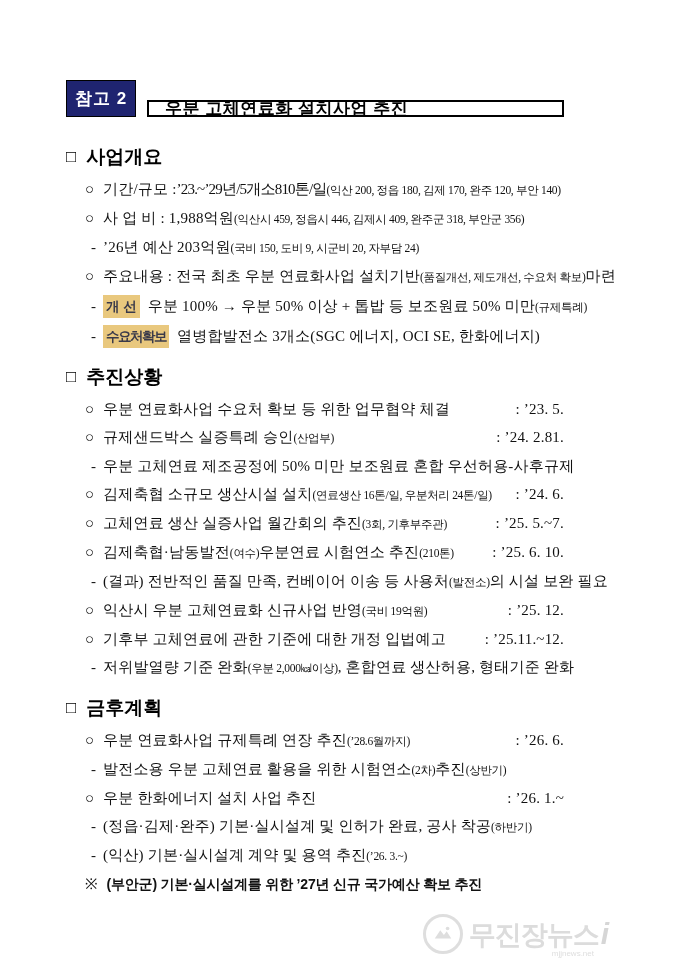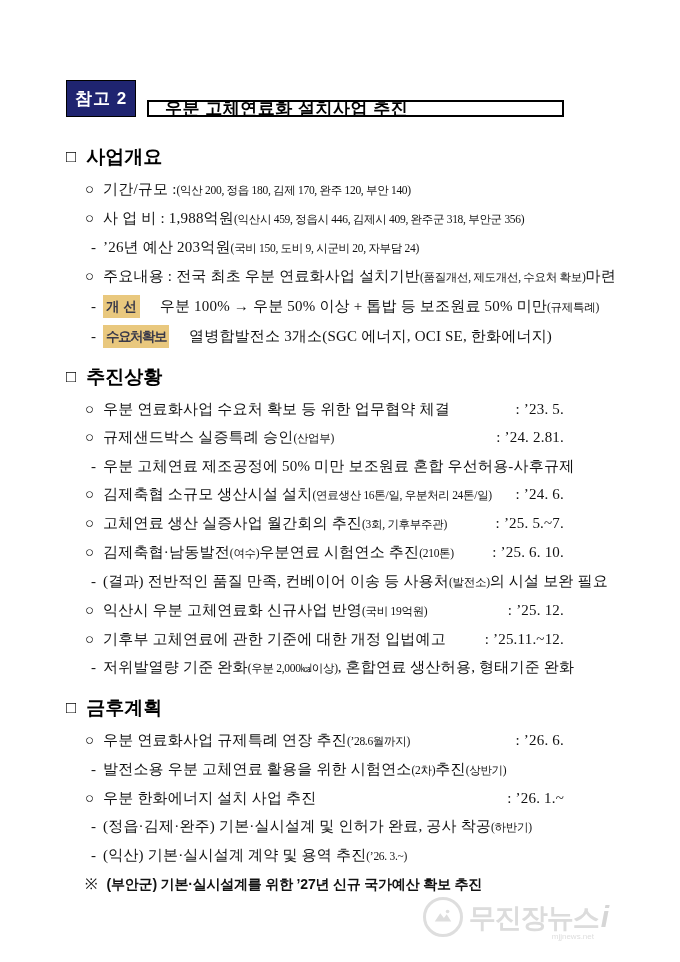--- a/index.html
+++ b/index.html
@@ -41,28 +41,28 @@
   .l2{padding-left:25px;}
   .l3{padding-left:19px;}
   .bu{margin-right:9px;flex:0 0 auto;}
   .l2 .bu{margin-right:7px;}
   .seg{letter-spacing:0.2px;}
   .sm{font-size:11.5px;letter-spacing:-0.3px;}
   .cond{letter-spacing:-0.8px;}
   .hl{
     background:#e9c87e;color:#3a3a4a;font-weight:700;
     font-family:"Liberation Sans","DejaVu Sans",sans-serif;font-size:13.5px;
-    padding:1px 3px;margin-right:20px;
+    padding:1px 3px;margin-right:8px;
   }
   .hlc{letter-spacing:-1.5px;}
   .dt{flex:0 0 auto;padding-left:8px;letter-spacing:0.2px;}
   .gothic .seg{font-family:"Liberation Sans","DejaVu Sans",sans-serif;font-size:14px;letter-spacing:-0.2px;font-weight:bold;}
 
   
-  .wm{position:absolute;right:14px;bottom:25px;display:flex;align-items:center;
+  .wm{position:absolute;right:14px;bottom:8px;display:flex;align-items:center;
       color:#d9d9d9;user-select:none;}
   .wm-logo{width:34px;height:34px;border-radius:50%;border:3px solid #dedede;
       display:flex;align-items:center;justify-content:center;margin-right:6px;}
   .wm-text{font-family:"Liberation Sans","DejaVu Sans",sans-serif;font-weight:700;
       font-size:27px;color:#dcdcdc;letter-spacing:-1px;line-height:1;position:relative;}
   .wm-i{font-style:italic;font-size:30px;color:#d6d6d6;margin-left:2px;}
   .wm-url{position:absolute;right:14px;bottom:-9px;font-size:8px;font-weight:400;
       color:#dedede;letter-spacing:0;}
 </style>
 </head>
@@ -78,20 +78,21 @@
   <div class="sec">
     <div class="sec-h">
       <span class="sq">□</span>
       <span>사업개요</span>
     </div>
 
     <div class="ln l1">
         <span class="lt">
       <span class="bu">○</span>
       <span class="seg">기간/규모 : </span>
+      <span class="seg cond">’23.~’29년/5개소810톤/일</span>
       <span class="seg sm">(익산 200, 정읍 180, 김제 170, 완주 120, 부안 140)</span>
     </span>
       </div>
 
     <div class="ln l1">
         <span class="lt">
       <span class="bu">○</span>
       <span class="seg">사 업 비 : 1,988억원</span>
       <span class="seg sm">(익산시 459, 정읍시 446, 김제시 409, 완주군 318, 부안군 356)</span>
     </span>

